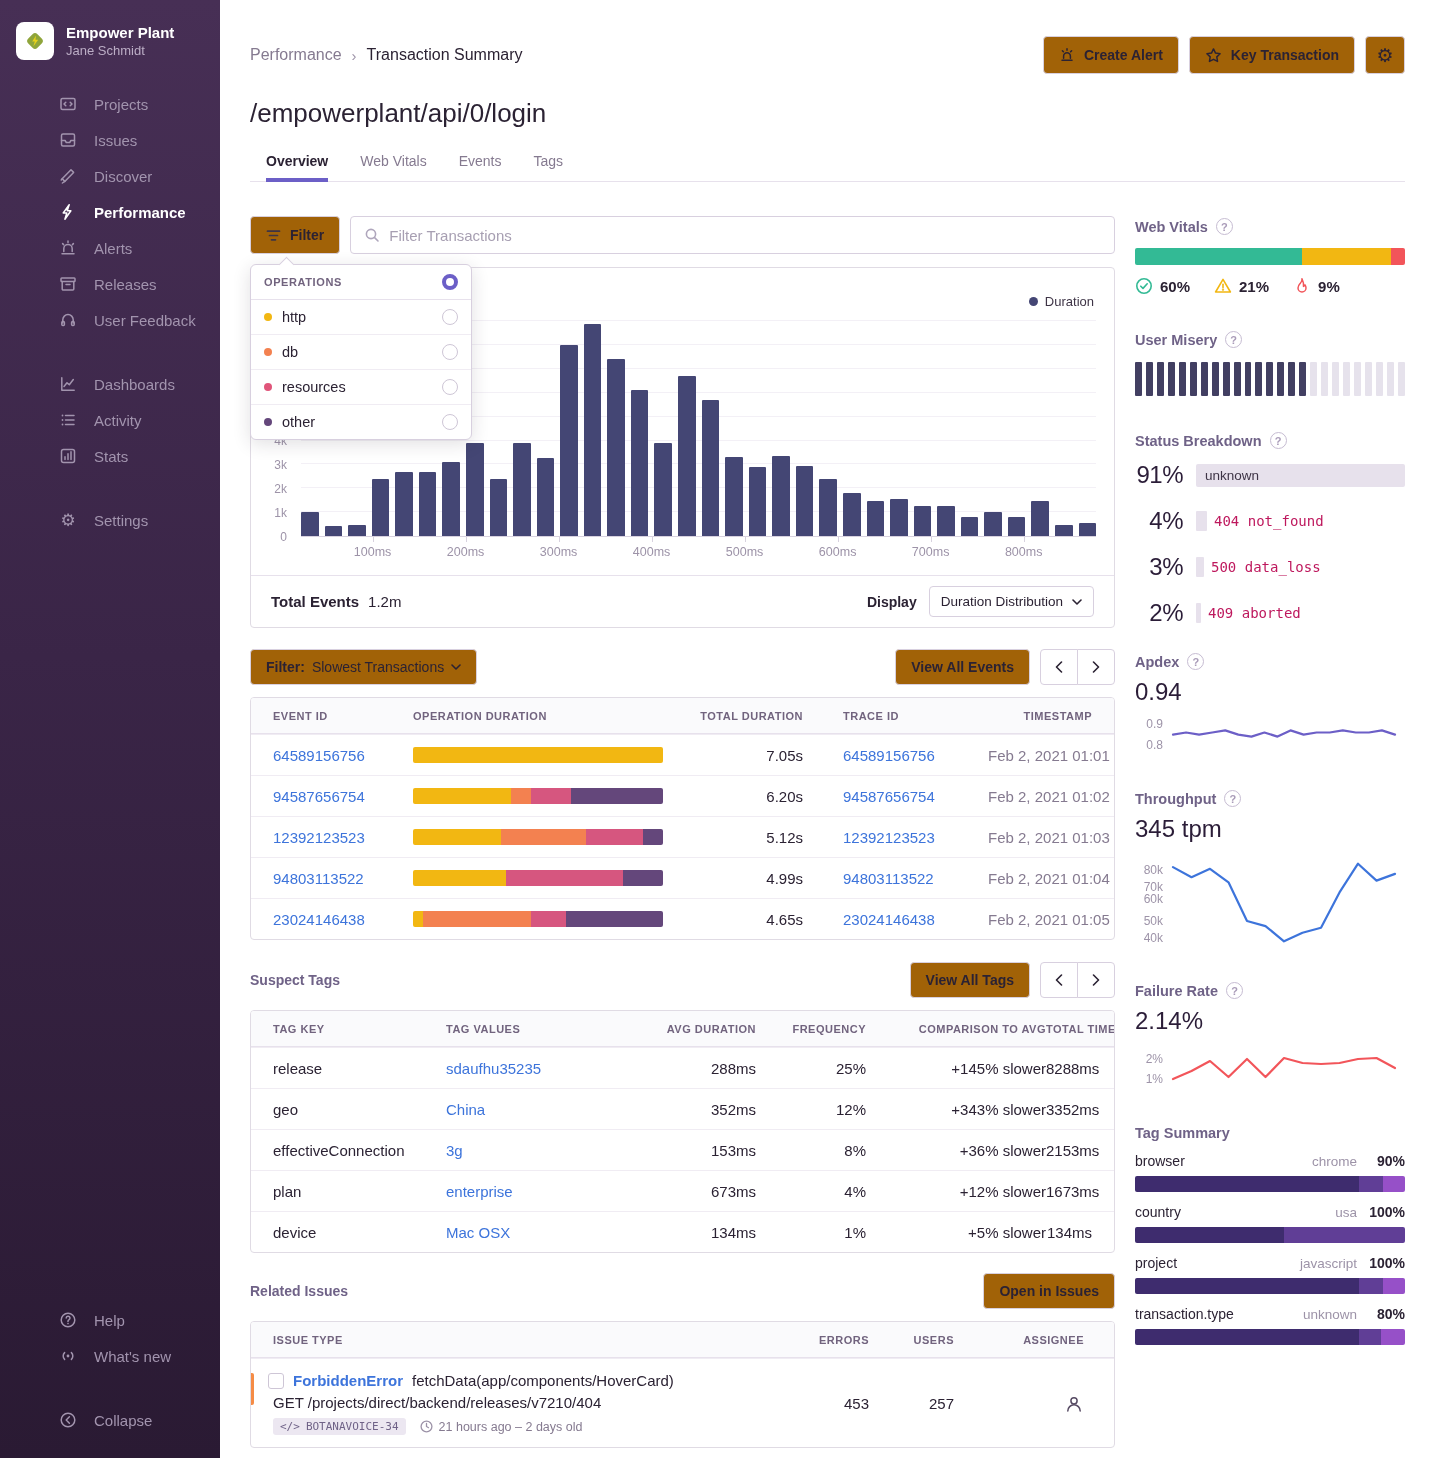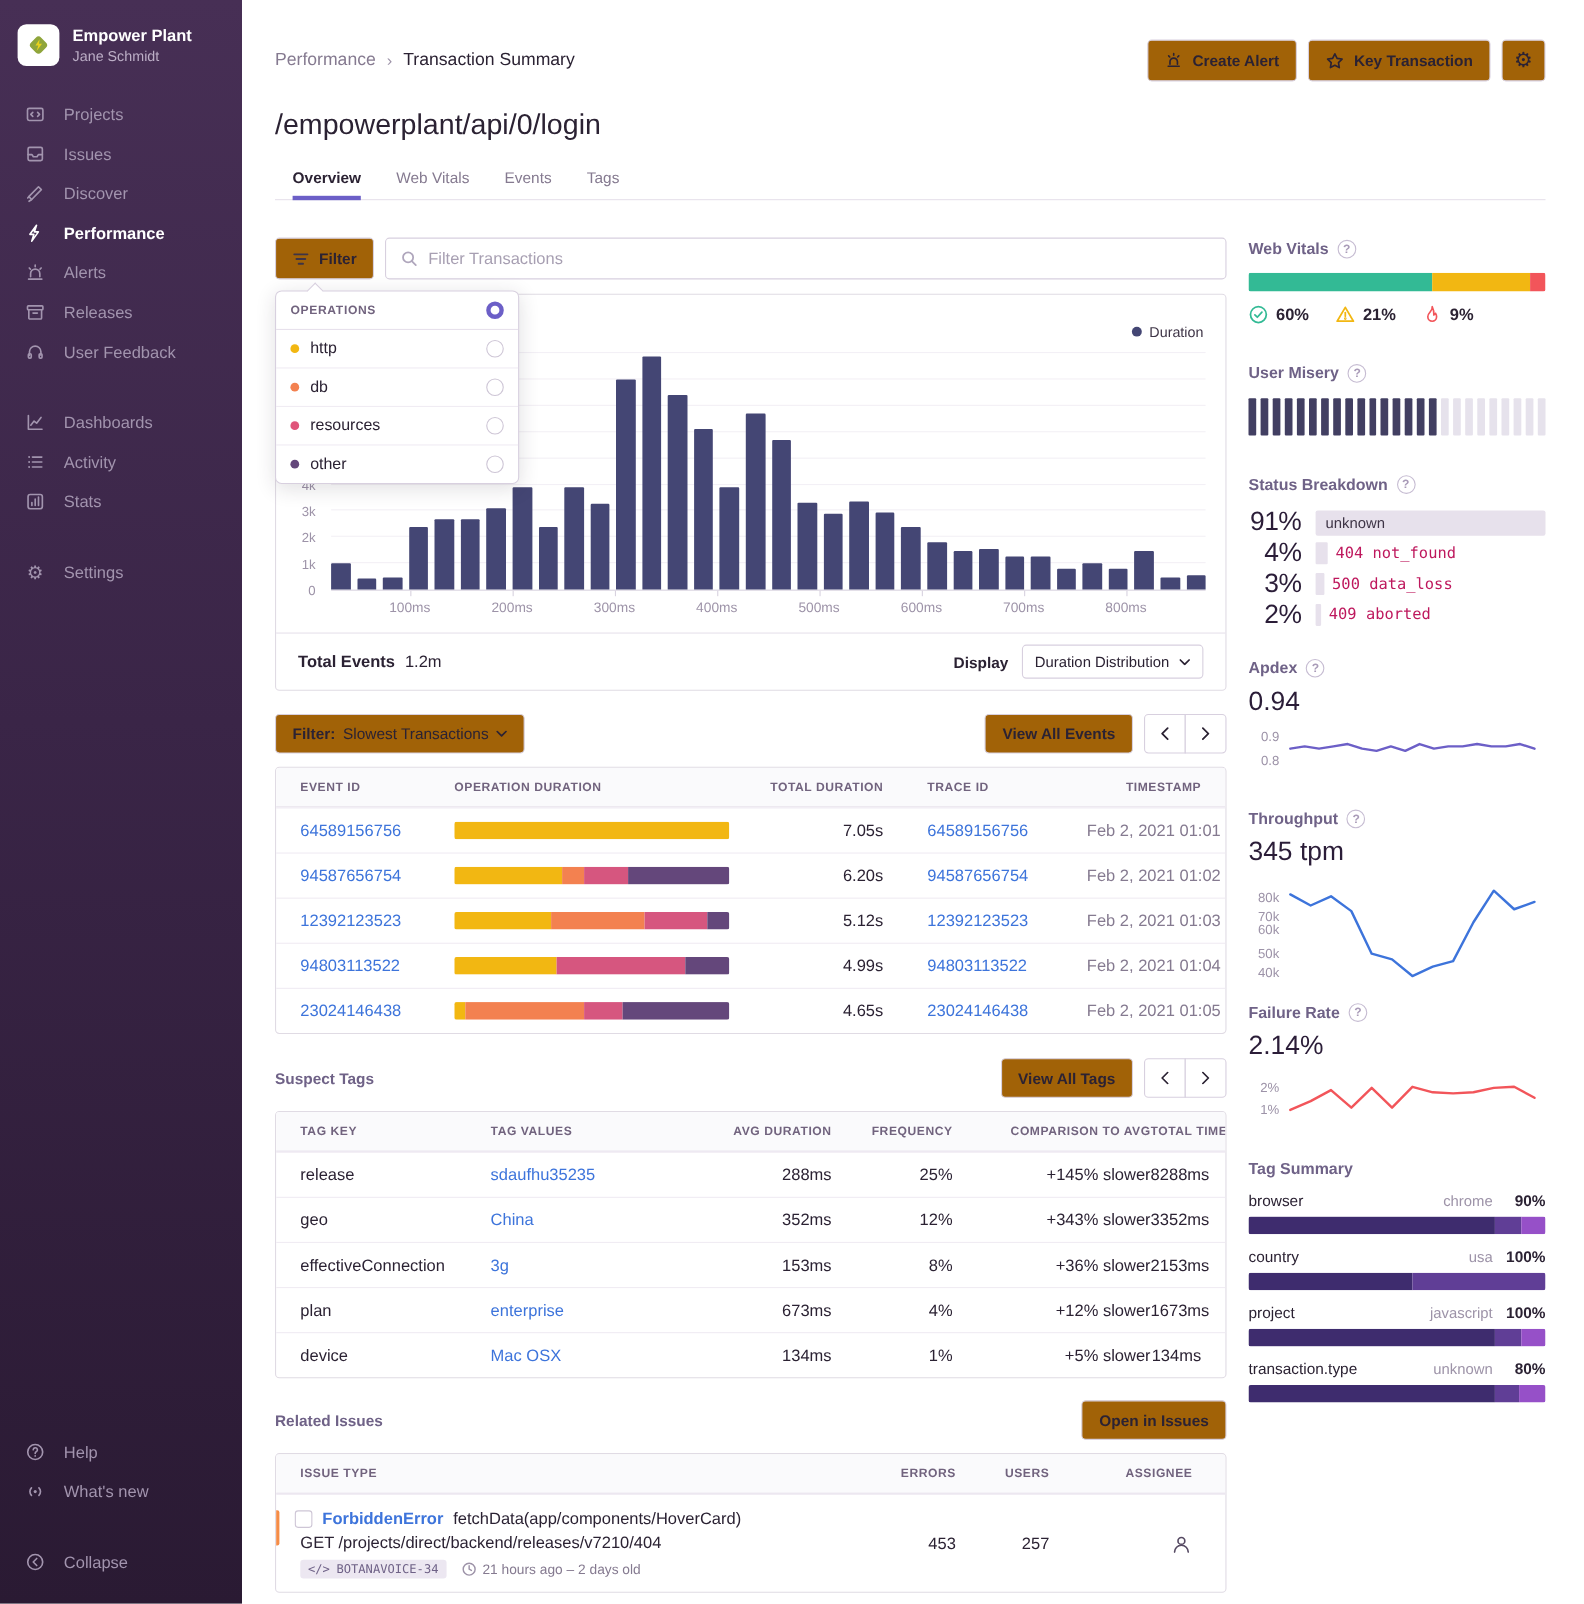--- a/index.html
+++ b/index.html
@@ -6,21 +6,21 @@
   html,body { width:1440px; height:1458px; }
   body { font-family:"Liberation Sans","DejaVu Sans",sans-serif; background:#FFFFFF; color:#2B2233; overflow:hidden; }
   .app { display:flex; width:100%; height:100%; }
 
   
   .sidebar { width:220px; flex:0 0 220px; background:linear-gradient(180deg,#472F55 0%,#3A2547 45%,#2A1A33 100%); color:#A294AE; display:flex; flex-direction:column; padding:14px 0 20px; }
   .org { display:flex; align-items:center; gap:12px; padding:8px 16px 26px; cursor:pointer; }
   .logo { width:38px; height:38px; background:#fff; border-radius:8px; display:flex; align-items:center; justify-content:center; flex:0 0 38px; }
   .org-name { color:#fff; font-weight:700; font-size:15px; }
   .org-user { font-size:13px; color:#BCAEC6; margin-top:2px; }
-  .nav-item { display:flex; align-items:center; gap:16px; padding:8px 16px 8px 22px; font-size:15px; cursor:pointer; }
+  .nav-item { display:flex; align-items:center; gap:16px; padding:8px 16px 8px 22px; font-size:15px; cursor:pointer;margin-left:36px; }
   .nav-item.active { color:#FFFFFF; font-weight:700; }
   .nav-icon { width:20px; height:20px; display:flex; align-items:center; justify-content:center; flex:0 0 20px; }
   .nav-gap { height:28px; }
   .sidebar-spacer { flex:1; }
   .glyph { font-size:17px; line-height:1; }
 
   
   .main { flex:1; padding:0 35px 0 30px; position:relative; }
   .topbar { margin-top:36px; display:flex; justify-content:space-between; align-items:center; }
   .breadcrumb { font-size:16px; color:#857A90; display:flex; gap:10px; align-items:center; }
@@ -131,21 +131,21 @@
   
   .rr-title { display:flex; align-items:center; gap:8px; font-size:14.5px; font-weight:700; color:#6F6287; }
   .q-icon { width:17px; height:17px; border:1.5px solid #C6BCD2; border-radius:50%; display:inline-flex; align-items:center; justify-content:center; font-size:11px; font-weight:700; color:#A99BB8; cursor:pointer; }
   .rr-sec { margin-top:36px; }
   .vitals-bar { margin-top:13px; height:17px; border-radius:2px; overflow:hidden; display:flex; }
   .vitals-stats { margin-top:12px; display:flex; gap:24px; align-items:center; }
   .vstat { display:flex; align-items:center; gap:7px; font-size:15px; font-weight:600; color:#2B2233; }
   .misery-bar { margin-top:14px; display:flex; gap:4px; height:34px; }
   .mis-seg { flex:1; border-radius:1px; }
   .sb-rows { margin-top:14px; }
-  .sb-row { display:flex; align-items:center; margin-bottom:4px; height:24px; }
+  .sb-row { display:flex; align-items:center; margin-bottom:22px; height:24px; }
   .sb-pct { width:48px; text-align:right; font-size:24px; color:#2B1D38; font-weight:500; letter-spacing:-.5px; flex:0 0 48px; }
   .sb-right { margin-left:13px; display:flex; align-items:center; flex:1; }
   .sb-bigbar { height:23px; background:#E7E1EC; border-radius:2px; display:flex; align-items:center; padding-left:9px; font-size:13.5px; color:#3E3446; flex:1; }
   .sb-minibar { height:20px; background:#E7E1EC; border-radius:1px; margin-right:7px; flex:0 0 auto; }
   .sb-mono { font-family:"DejaVu Sans Mono","Liberation Mono",monospace; font-size:14px; color:#be185d; }
   .rr-big { font-size:24px; color:#2B1D38; font-weight:500; margin-top:8px; }
   .spark-row { margin-top:12px; display:flex; }
   .spark-labels { width:36px; position:relative; font-size:12px; color:#9D93A8; flex:0 0 36px; }
   .spark-labels span { position:absolute; right:8px; transform:translateY(-50%); }
   .ts-row { margin-top:12px; }
@@ -883,21 +883,21 @@
                 <span style="top: 44px;">60k</span>
                 <span style="top: 66.037px;">50k</span>
                 <span style="top: 82.8889px;">40k</span>
               </div>
             <svg viewBox="0 0 226 95" width="226" height="95">
                 <polyline points="2.0,12.1 20.5,22.2 39.0,13.8 57.5,27.3 76.0,66.0 94.5,71.1 113.0,86.3 131.5,77.8 150.0,72.8 168.5,37.4 187.0,8.7 205.5,25.6 224.0,18.9" fill="none" stroke="#3D74DB" stroke-width="2.2" stroke-linejoin="round" stroke-linecap="round"></polyline>
               </svg>
           </div>
         </div>
 
-        <div class="rr-sec" style="margin-top:16px">
+        <div class="rr-sec" style="margin-top:32px">
           <div class="rr-title">
             <span>Failure Rate</span>
             <span class="q-icon">?</span>
           </div>
           <div class="rr-big">2.14%</div>
           <div class="spark-row">
             <div class="spark-labels" style="height: 42px;">
                 <span style="top: 12px;">2%</span>
                 <span style="top: 32px;">1%</span>
               </div>

